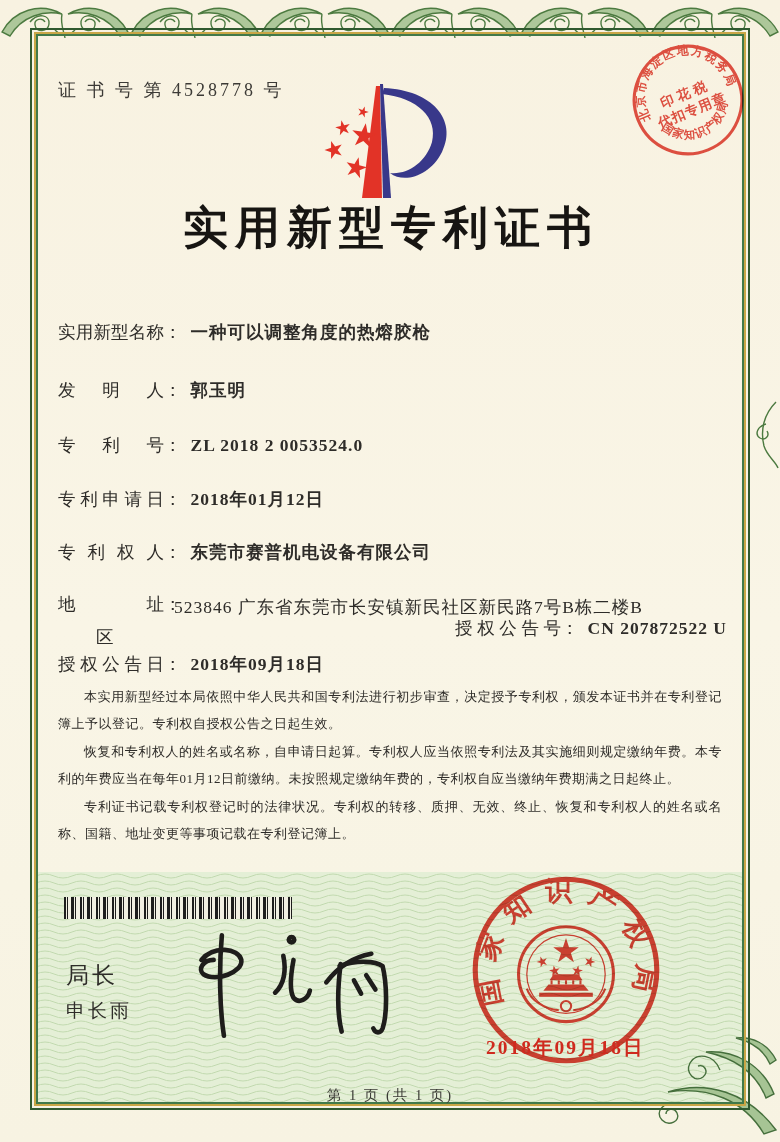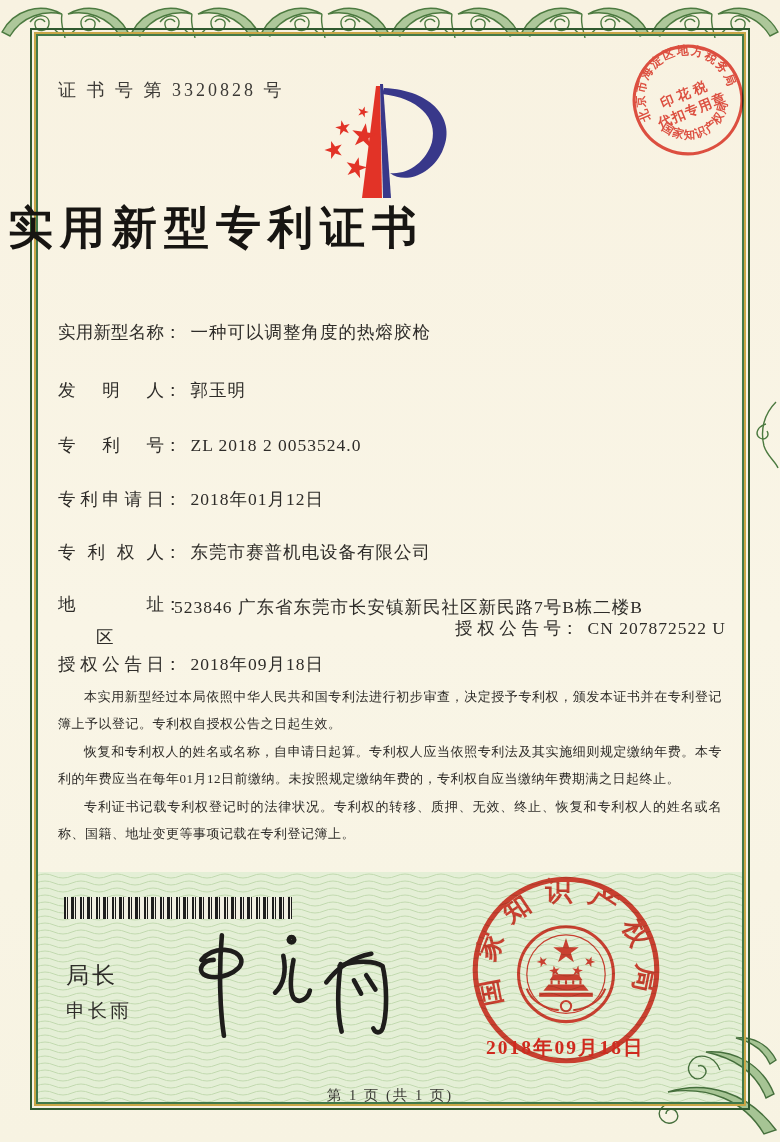--- a/index.html
+++ b/index.html
@@ -11,26 +11,26 @@
     color:#2e2c29;
   }
   .abs{position:absolute;}
   
   .f1{position:absolute;left:30px;right:30px;top:28px;bottom:32px;border:2px solid #30592f;pointer-events:none;z-index:3;}
   .f2{position:absolute;inset:2px;border:2px solid #c9a646;}
   .f3{position:absolute;inset:0;border:2px solid #41794a;}
   
   .cert-no{left:58px;top:78px;font-size:18px;letter-spacing:3px;color:#3c3a36;z-index:4;}
   
-  .title{left:8px;right:0;top:198px;font-size:45px;font-weight:bold;letter-spacing:7px;color:#171512;z-index:4;}
+  .title{left:2px;right:0;top:198px;text-align:center;font-size:45px;font-weight:bold;letter-spacing:7px;color:#171512;z-index:4;}
   
   .row{position:absolute;left:58px;white-space:nowrap;font-size:17.5px;z-index:4;}
   .lab{display:inline-block;width:106px;text-align:justify;text-align-last:justify;color:#2e2c29;}
   .col{margin-right:9px;}
-  .val{letter-spacing:1px;}
+  .val{letter-spacing:1px;font-weight:bold;}
   .addr-val{position:absolute;left:86px;top:592px;width:560px;font-size:17.5px;line-height:30px;text-indent:78px;letter-spacing:1px;z-index:4;margin-left:10px;}
   
   .paras{position:absolute;left:58px;top:682px;width:664px;z-index:4;}
   .paras p{margin:2px 0;font-size:13px;line-height:26.5px;text-align:justify;text-indent:2em;letter-spacing:.5px;}
   
   .green{position:absolute;left:36px;top:872px;width:708px;height:234px;background:#e4efd6;z-index:1;}
   
   .barcode{left:64px;top:897px;width:228px;height:22px;z-index:4;
     background:repeating-linear-gradient(90deg,#1d1d1d 0 2px,#f1efe2 2px 3px,#1d1d1d 3px 4px,#f1efe2 4px 7px,#1d1d1d 7px 10px,#f1efe2 10px 11px,#1d1d1d 11px 12px,#f1efe2 12px 16px);}
   .sig-title{left:66px;top:960px;font-size:23px;letter-spacing:3px;z-index:4;}
@@ -71,21 +71,21 @@
       <use href="#otile" x="520"></use>
       <use href="#otile" x="650"></use>
   </svg>
 
   <div class="f1">
       <div class="f2">
         <div class="f3"></div>
       </div>
     </div>
 
-  <div class="abs cert-no">证 书 号 第 3320828 号</div>
+  <div class="abs cert-no">证 书 号 第 4528778 号</div>
 
   <svg class="abs logo" width="160" height="128" viewBox="0 0 160 128" aria-hidden="true">
     <polygon points="64,6 68,6 70,118 50,118" fill="#e23327"></polygon>
     <polygon points="68,4 71,4 79,118 71,118" fill="#38388a"></polygon>
     <path d="M72,8 C120,10 146,40 130,72 C118,96 92,104 78,93 C96,95 114,82 120,62 C126,38 106,18 70,14 Z" fill="#38388a"></path>
     <g fill="#e23327">
       <use href="#star" transform="translate(51,32) scale(0.58) rotate(18)"></use>
       <use href="#star" transform="translate(31,48) scale(0.78) rotate(-12)"></use>
       <use href="#star" transform="translate(52,56) scale(1.3) rotate(8)"></use>
       <use href="#star" transform="translate(22,70) scale(0.95) rotate(-18)"></use>

